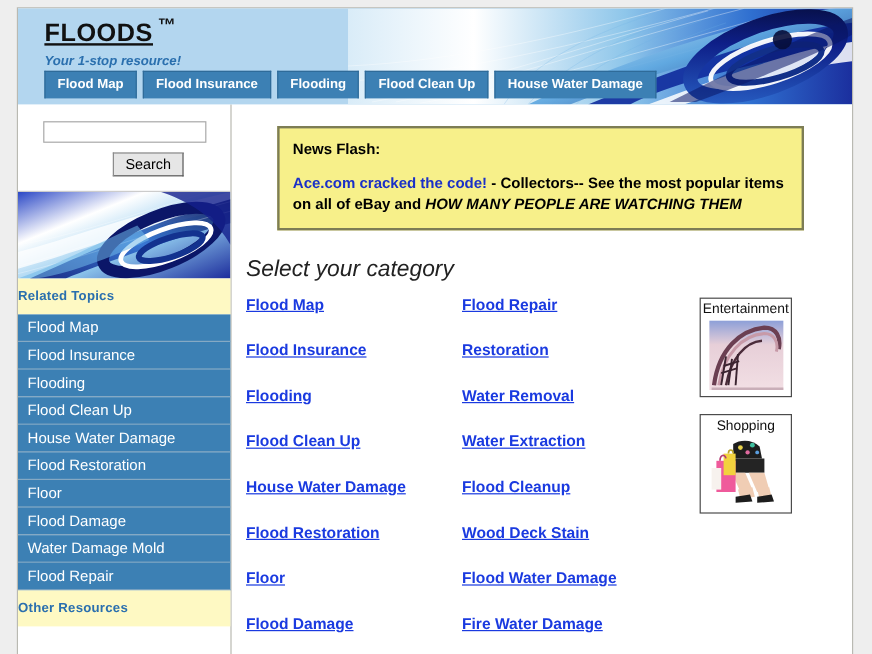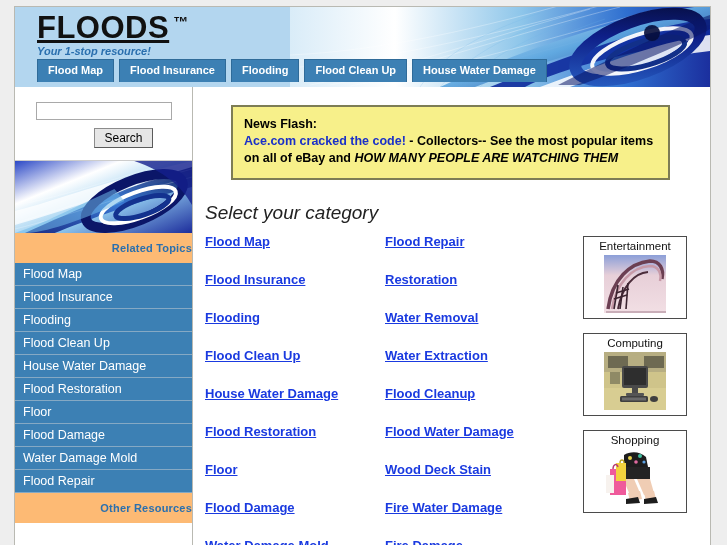--- a/index.html
+++ b/index.html
@@ -41,21 +41,21 @@
     height: 80px;
     overflow: hidden;
   }
   .brand {
     position: absolute;
     left: 22px;
     top: 6px;
     z-index: 3;
   }
   .brand-title {
-    font-size: 31px;
+    font-size: 21px;
     font-weight: bold;
     color: #111111;
     letter-spacing: 0.5px;
     text-decoration: underline;
     display: inline-block;
     line-height: 30px;
     font-family: "Liberation Sans", sans-serif;
   }
   .brand-tm {
     font-size: 15px;
@@ -135,25 +135,25 @@
     cursor: pointer;
     font-family: "Liberation Sans", sans-serif;
     margin-left: 40px;
   }
   .side-art {
     width: 100%;
     height: 72px;
     display: block;
   }
   .side-heading {
-    background: #fdba74;
+    background: #fef9c3;
     color: #2a6fae;
     font-size: 11px;
     font-weight: bold;
-    text-align: right;
+    text-align: left;
     padding: 9px 0 9px 0;
     letter-spacing: 0.2px;
   }
   .side-list { list-style: none; margin: 0; padding: 0; }
   .side-list li {
     background: #3c80b4;
     color: #ffffff;
     font-size: 12.5px;
     padding: 3px 0 3px 8px;
     border-bottom: 1px solid #85a9c4;
@@ -172,21 +172,21 @@
   .newsflash {
     margin: 18px 40px 0 38px;
     background: #f7f08a;
     border: 2px solid #7d7d55;
     padding: 9px 11px 11px 11px;
     font-size: 12.5px;
     color: #000000;
     font-weight: bold;
     line-height: 17px;
   }
-  .newsflash-title { display: block; }
+  .newsflash-title { display: block; margin-bottom: 12px; }
   .newsflash-link {
     color: #1a30c8;
     cursor: pointer;
   }
   .newsflash-em { font-style: italic; }
 
   .select-cat {
     margin: 22px 0 10px 12px;
     font-size: 19px;
     font-style: italic;
@@ -209,21 +209,21 @@
     margin-bottom: 23px;
     cursor: pointer;
     white-space: nowrap;
   }
   .ads-col {
     flex: 0 0 105px;
     margin-left: 18px;
     padding-top: 2px;
   }
   .ad-box {
-    width: 104px;
+    width: 77px;
     height: 83px;
     border: 1px solid #4b4b4b;
     box-sizing: border-box;
     background: #ffffff;
     margin-bottom: 14px;
     text-align: center;
     cursor: pointer;
   }
   .ad-label {
     font-size: 11.5px;
@@ -386,22 +386,22 @@
             <span class="cat-link">Flood Damage</span>
             <span class="cat-link">Water Damage Mold</span>
           </div>
 
           <div class="cat-col">
             <span class="cat-link">Flood Repair</span>
             <span class="cat-link">Restoration</span>
             <span class="cat-link">Water Removal</span>
             <span class="cat-link">Water Extraction</span>
             <span class="cat-link">Flood Cleanup</span>
+            <span class="cat-link">Wood Deck Stain</span>
             <span class="cat-link">Flood Water Damage</span>
-            <span class="cat-link">Wood Deck Stain</span>
             <span class="cat-link">Fire Water Damage</span>
             <span class="cat-link">Fire Damage</span>
           </div>
 
           <div class="ads-col">
 
             <div class="ad-box">
               <span class="ad-label">Entertainment</span>
               <svg class="ad-thumb" width="62" height="58" viewBox="0 0 62 58" xmlns="http://www.w3.org/2000/svg">
                 <defs>
@@ -419,38 +419,20 @@
                   <path d="M10 54 L14 30"></path>
                   <path d="M16 54 L19 32"></path>
                   <path d="M22 54 L24 28"></path>
                   <path d="M10 44 L23 40"></path>
                   <path d="M12 38 L25 34"></path>
                 </g>
                 <path d="M2 56 L62 56 L62 58 L2 58 Z" fill="#c9aeb8"></path>
               </svg>
             </div>
 
-            <div class="ad-box">
-              <span class="ad-label">Computing</span>
-              <svg class="ad-thumb" width="62" height="58" viewBox="0 0 62 58" xmlns="http://www.w3.org/2000/svg">
-                <rect x="0" y="0" width="62" height="58" fill="#cfc48a"></rect>
-                <rect x="0" y="0" width="62" height="20" fill="#b7ae82"></rect>
-                <rect x="4" y="4" width="20" height="12" fill="#6e6a52"></rect>
-                <rect x="40" y="4" width="20" height="12" fill="#6e6a52"></rect>
-                <rect x="0" y="36" width="62" height="22" fill="#d8cd92"></rect>
-                <rect x="18" y="14" width="26" height="22" rx="2" fill="#4a4a4a"></rect>
-                <rect x="20" y="16" width="22" height="17" fill="#2e2e2e"></rect>
-                <rect x="28" y="36" width="6" height="5" fill="#4a4a4a"></rect>
-                <rect x="22" y="41" width="18" height="3" rx="1" fill="#555555"></rect>
-                <rect x="16" y="44" width="28" height="6" rx="1.5" fill="#3f3f3f"></rect>
-                <rect x="18" y="45.5" width="24" height="3" fill="#6a6a6a"></rect>
-                <ellipse cx="50" cy="47" rx="4" ry="3" fill="#3f3f3f"></ellipse>
-                <rect x="6" y="20" width="10" height="12" fill="#8f8a66"></rect>
-              </svg>
-            </div>
 
             <div class="ad-box">
               <span class="ad-label">Shopping</span>
               <svg class="ad-thumb" width="62" height="58" viewBox="0 0 62 58" xmlns="http://www.w3.org/2000/svg">
                 <rect x="0" y="0" width="62" height="58" fill="#ffffff"></rect>
                 <path d="M20 6 C26 2 36 2 42 8 L44 18 L20 18 Z" fill="#1d1d1d"></path>
                 <circle cx="26" cy="9" r="2" fill="#e8d24a"></circle>
                 <circle cx="36" cy="7" r="2" fill="#3fbf9f"></circle>
                 <circle cx="32" cy="13" r="1.8" fill="#e06aa0"></circle>
                 <circle cx="40" cy="13" r="1.6" fill="#5a9fe0"></circle>

